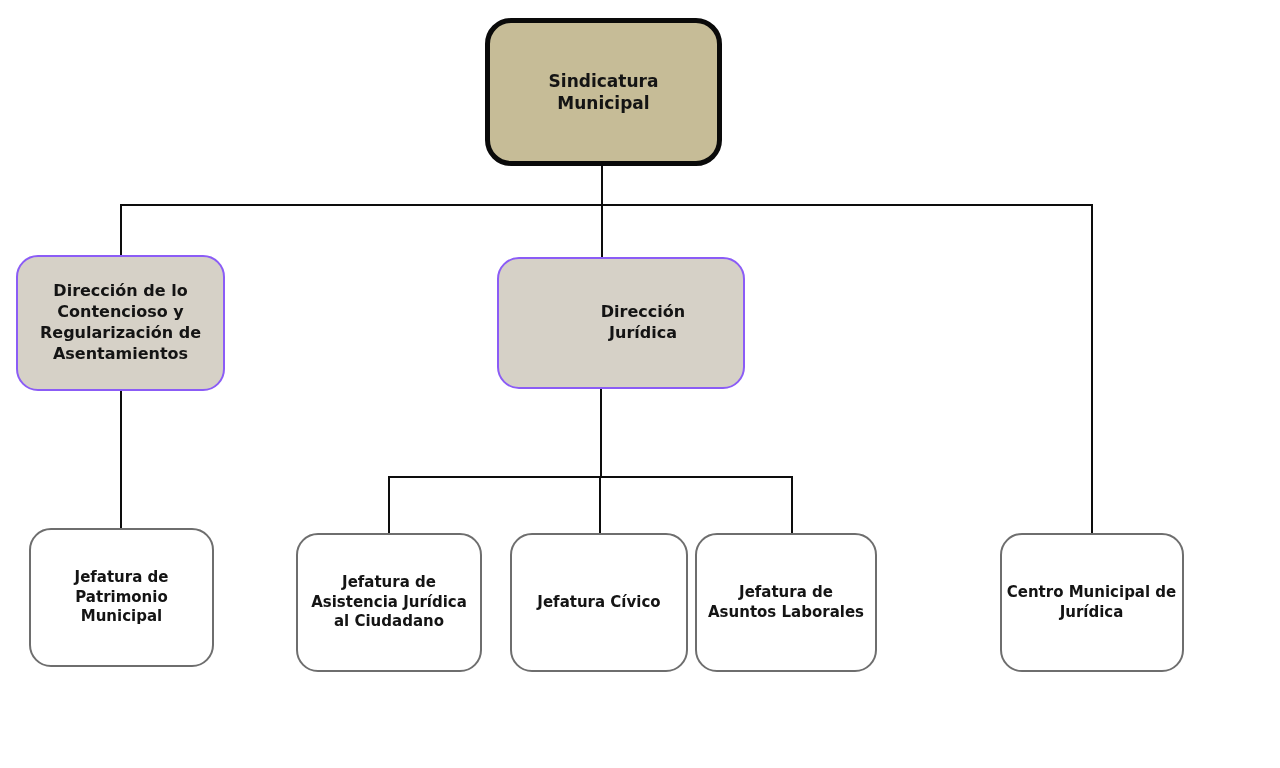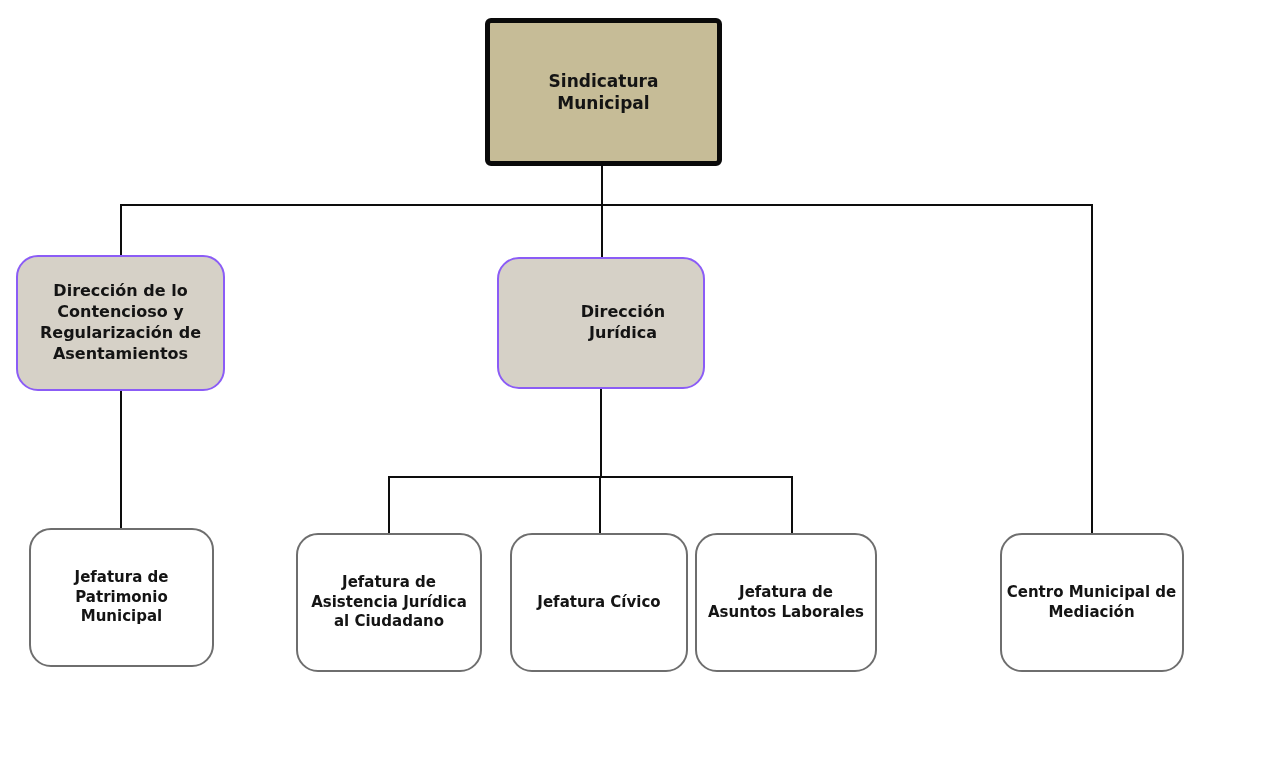--- a/index.html
+++ b/index.html
@@ -38,21 +38,21 @@
     width: 100%;
     white-space: pre-line;
     padding: 0 4px;
     box-sizing: border-box;
   }
 
   
   .node--root {
     background: #c6bc97;
     border: 5px solid #0a0a0a;
-    border-radius: 6px;
+    border-radius: 26px;
     font-size: 17px;
   }
   
   .node--l2 {
     background: #d6d1c7;
     border: 2px solid #8b5cf6;
     border-radius: 22px;
     font-size: 16px;
     text-align: center;
   }
@@ -107,28 +107,28 @@
 Municipal</span>
   </div>
 
   <div class="node node--l2" style="left:16px; top:255px; width:209px; height:136px;">
     <span class="node-label">Dirección de lo
 Contencioso y
 Regularización de
 Asentamientos</span>
   </div>
 
-  <div class="node node--l2" style="left:497px; top:257px; width:208px; height:132px;padding-left:44px;">
+  <div class="node node--l2" style="left:497px; top:257px; width:248px; height:132px;padding-left:44px;">
     <span class="node-label">Dirección
 Jurídica</span>
   </div>
 
   <div class="node node--leaf node--overflow" style="left:1000px; top:533px; width:184px; height:139px;">
     <span class="node-label">Centro Municipal de
-Mediación</span>
+Jurídica</span>
   </div>
 
   <div class="node node--leaf" style="left:29px; top:528px; width:185px; height:139px;">
     <span class="node-label">Jefatura de
 Patrimonio
 Municipal</span>
   </div>
 
   <div class="node node--leaf" style="left:296px; top:533px; width:186px; height:139px;">
     <span class="node-label">Jefatura de

